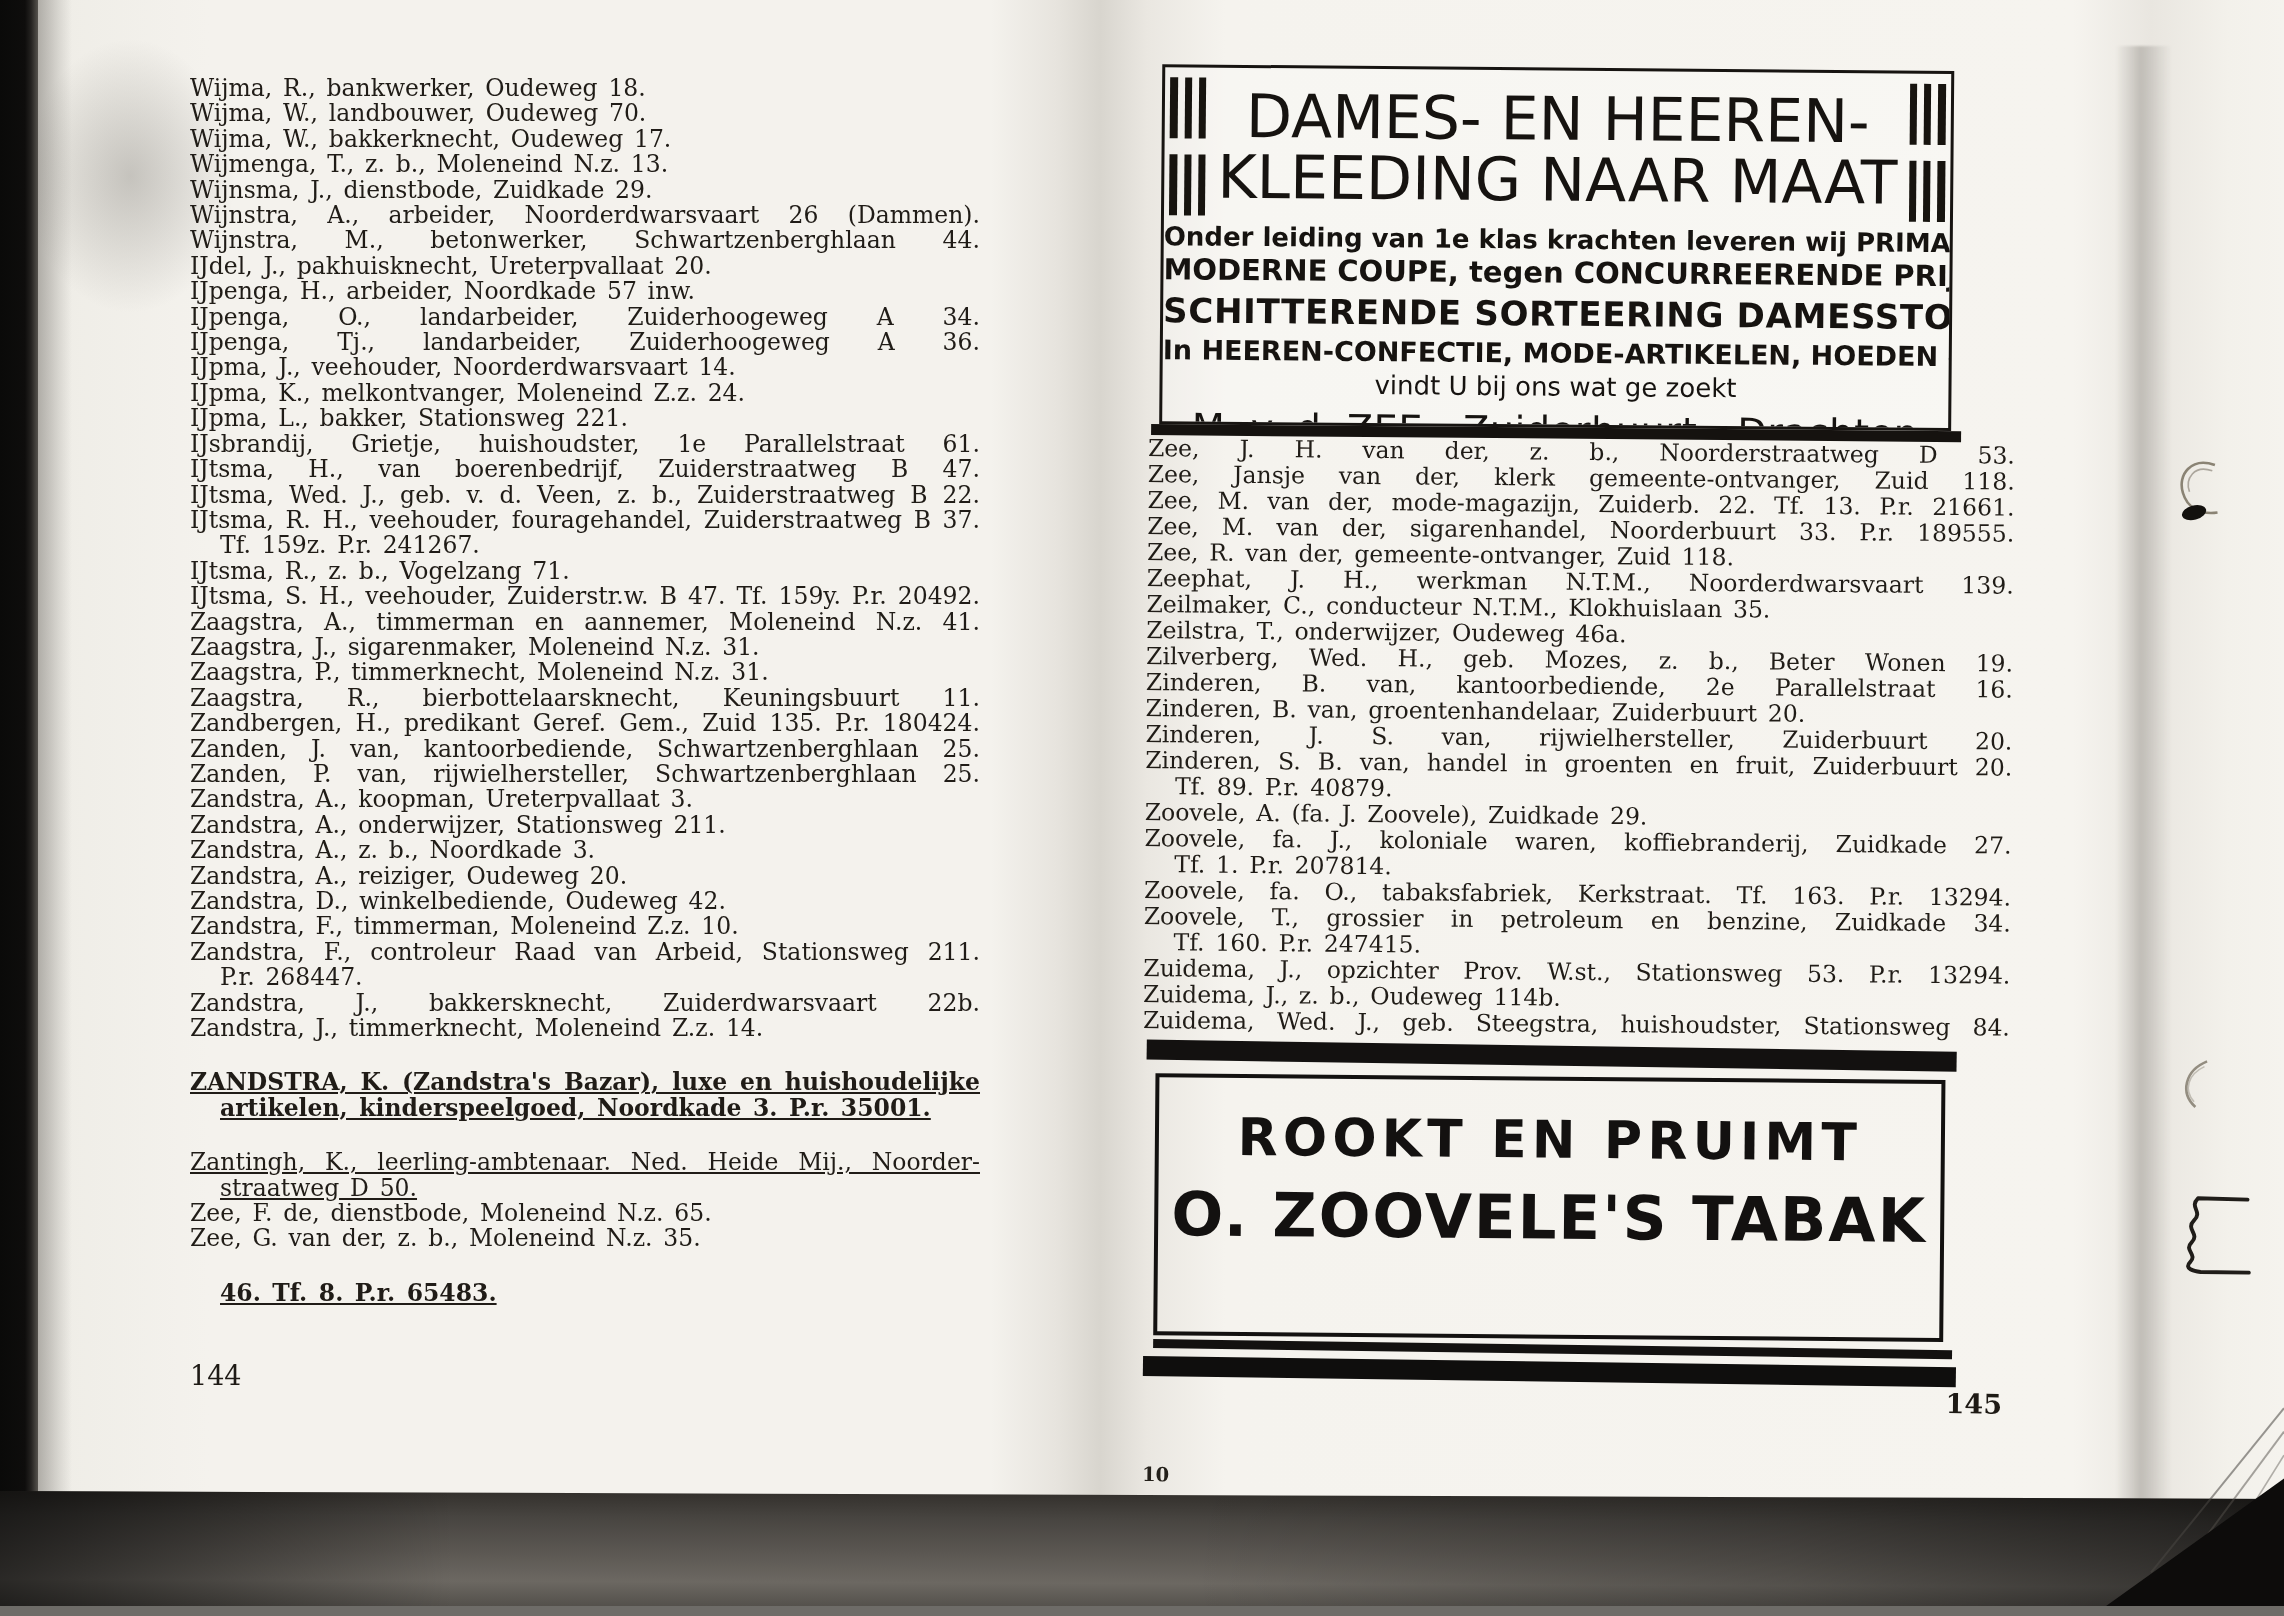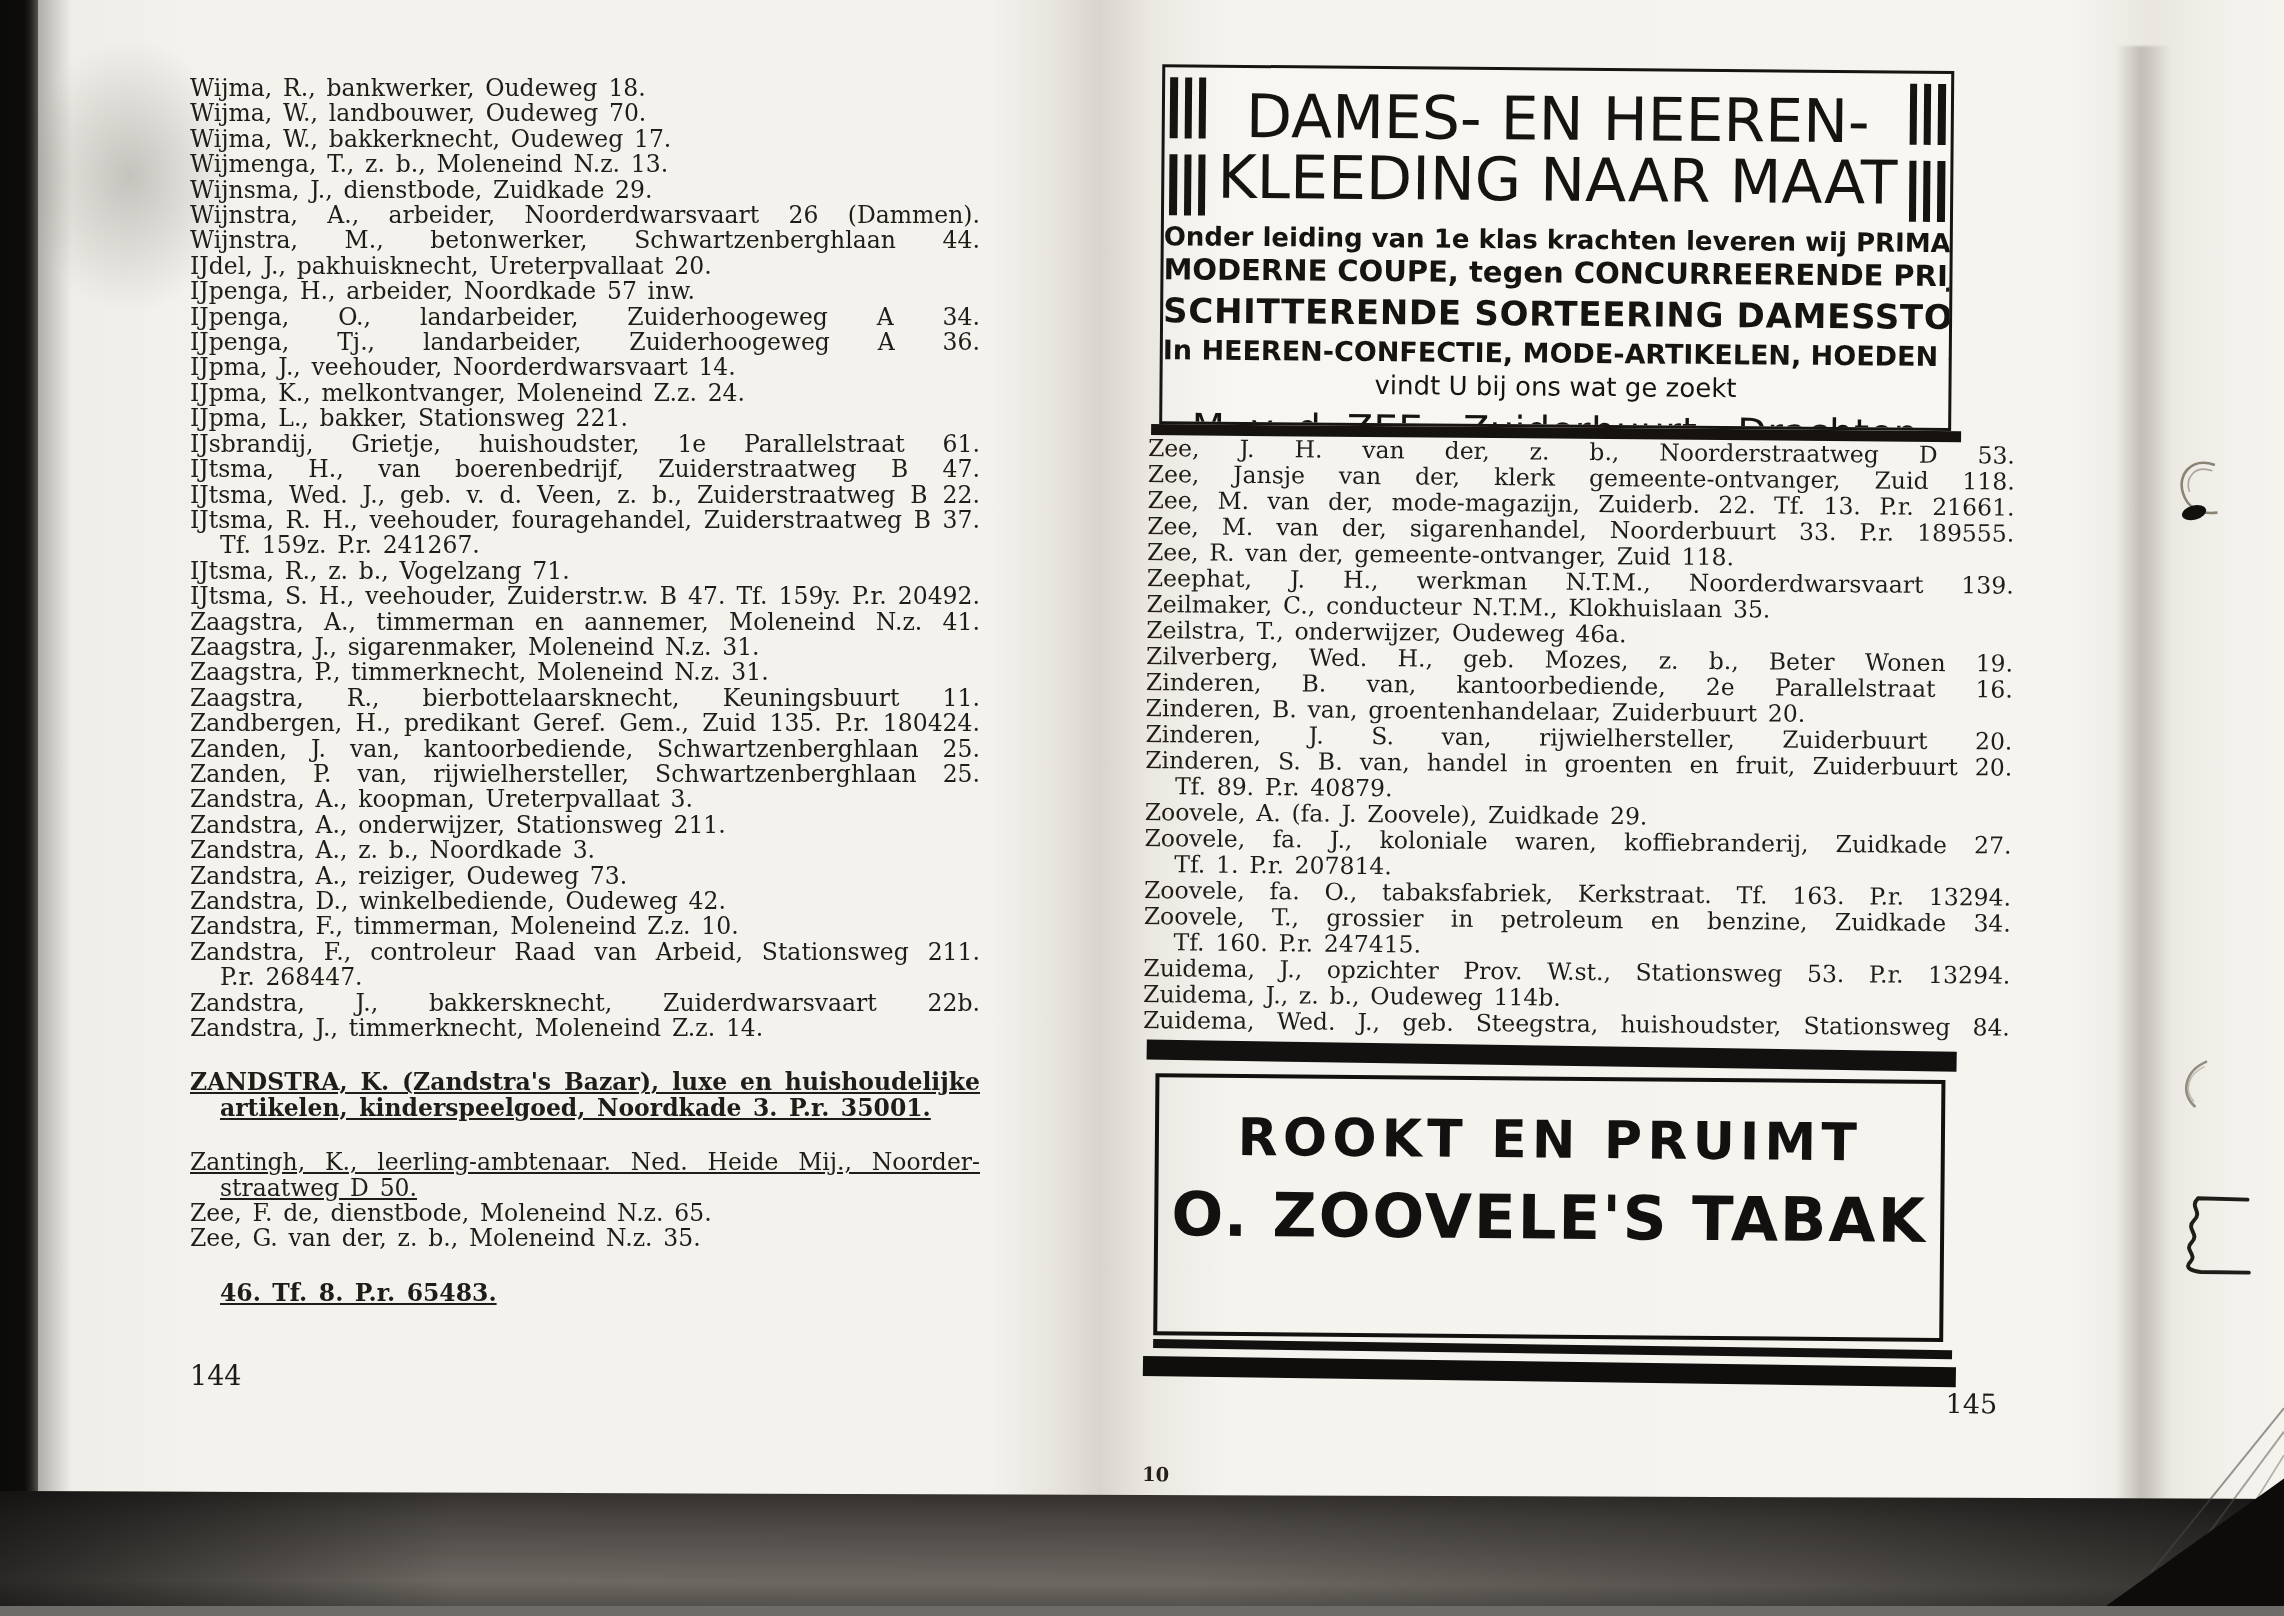--- a/index.html
+++ b/index.html
@@ -31,21 +31,21 @@
   #listL{left:190px;top:76px;width:790px;}
   #listR{left:1151px;top:435px;width:867px;line-height:26px;}
   .entry{margin:0;}
   .entry.gap{margin-top:29px;text-decoration:underline;}
   .entry.bold{font-weight:bold;}
   .eline{white-space:normal;}
   .eline.cont{padding-left:30px;}
   .eline.full{text-align:justify;text-align-last:justify;}
   .pagenum{position:absolute;font-size:27px;color:#1e1a15;}
   #pagenumL{left:190px;top:1360px;}
-  #pagenumR{left:1957px;top:1381px;font-weight:normal;}
+  #pagenumR{left:1957px;top:1381px;font-weight:bold;}
   #printmark{position:absolute;left:1154px;top:1463px;font-size:19.6px;font-weight:bold;color:#24201a;}
 
   
   .page-right{position:absolute;left:0;top:0;width:2284px;height:1617px;
     transform:rotate(.5deg);transform-origin:1141px 98px;}
   .page-left{position:absolute;left:0;top:0;width:1082px;height:1617px;}
 
   
   .ad1{position:absolute;left:1162px;top:64px;width:792px;height:360px;border:3.3px solid #171411;
     box-sizing:border-box;text-align:center;font-family:"DejaVu Sans","Liberation Sans",sans-serif;
@@ -168,21 +168,21 @@
         <div class="entry">
           <div class="eline">Zandstra, A., koopman, Ureterpvallaat 3.</div>
         </div>
         <div class="entry">
           <div class="eline">Zandstra, A., onderwijzer, Stationsweg 211.</div>
         </div>
         <div class="entry">
           <div class="eline">Zandstra, A., z. b., Noordkade 3.</div>
         </div>
         <div class="entry">
-          <div class="eline">Zandstra, A., reiziger, Oudeweg 73.</div>
+          <div class="eline">Zandstra, A., reiziger, Oudeweg 20.</div>
         </div>
         <div class="entry">
           <div class="eline">Zandstra, D., winkelbediende, Oudeweg 42.</div>
         </div>
         <div class="entry">
           <div class="eline">Zandstra, F., timmerman, Moleneind Z.z. 10.</div>
         </div>
         <div class="entry">
           <div class="eline full">Zandstra, F., controleur Raad van Arbeid, Stationsweg 211.</div>
           <div class="eline cont">P.r. 268447.</div>

